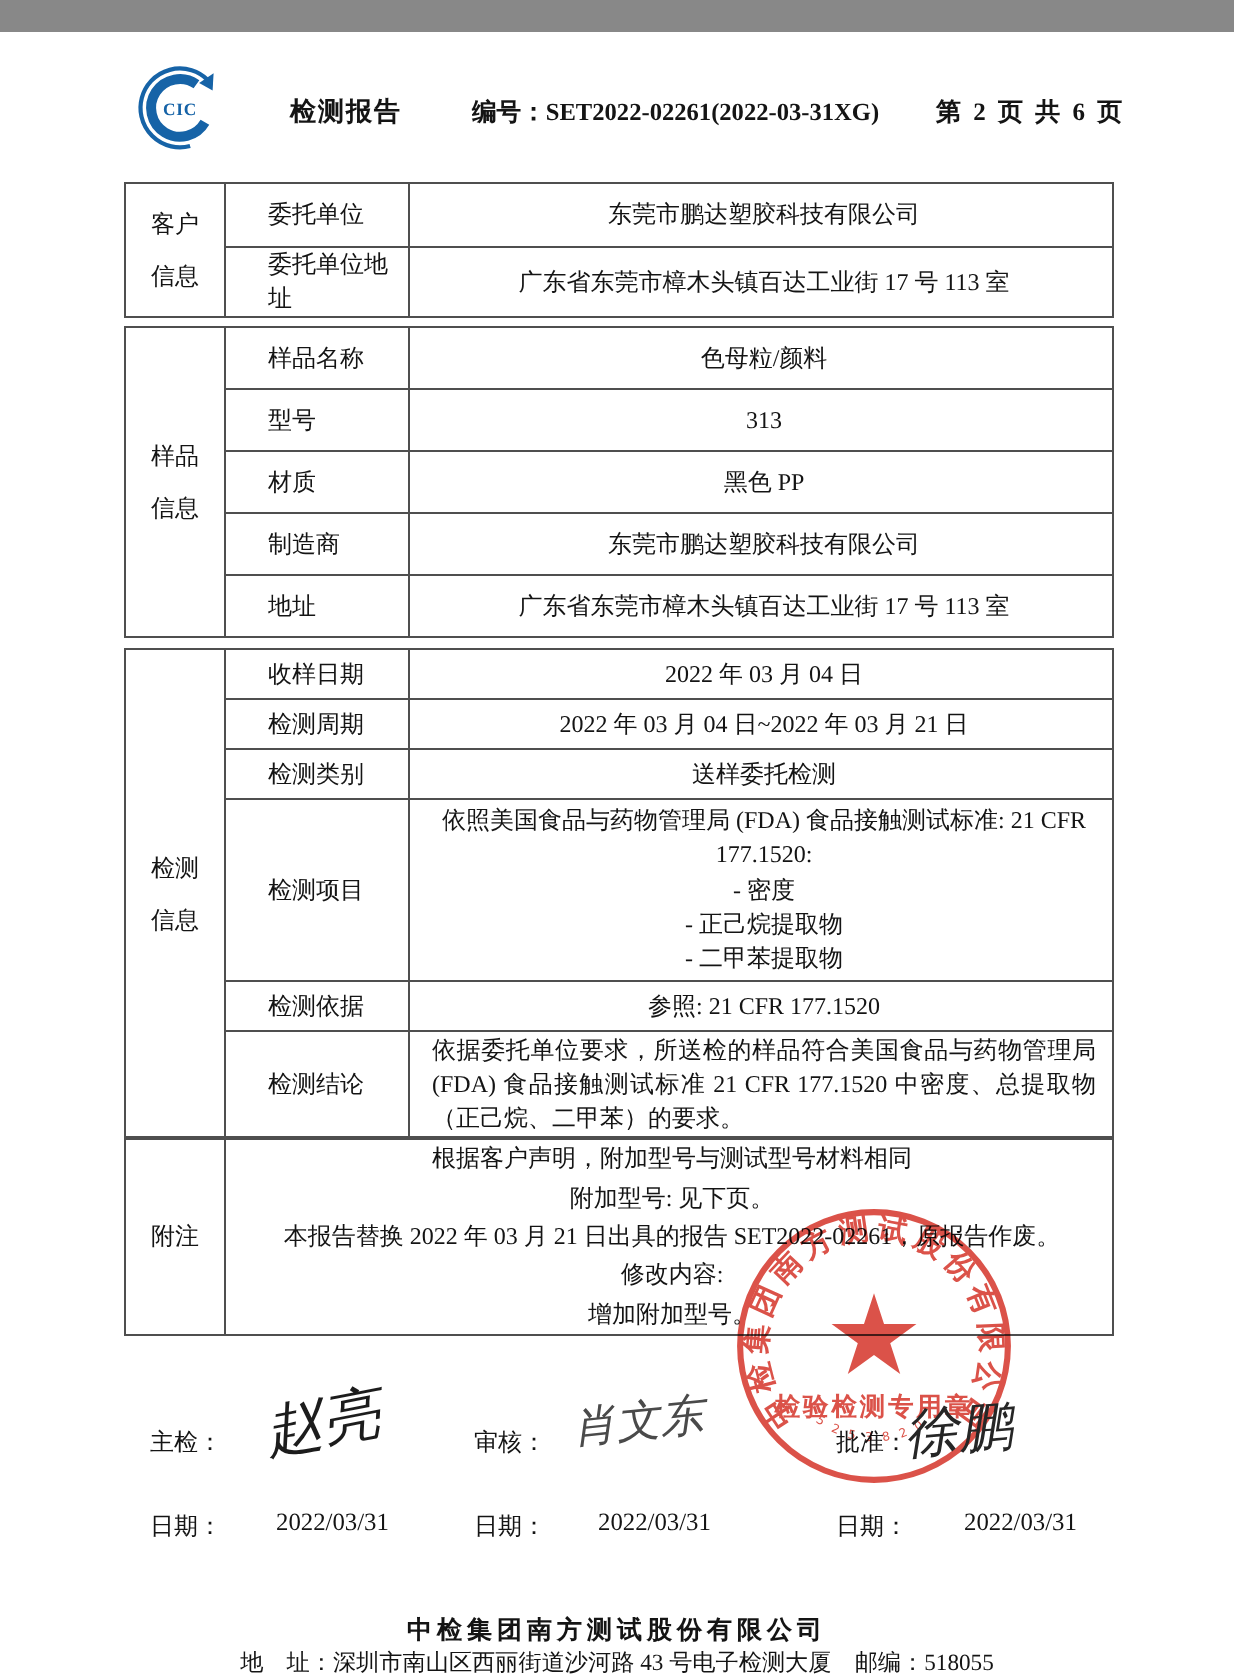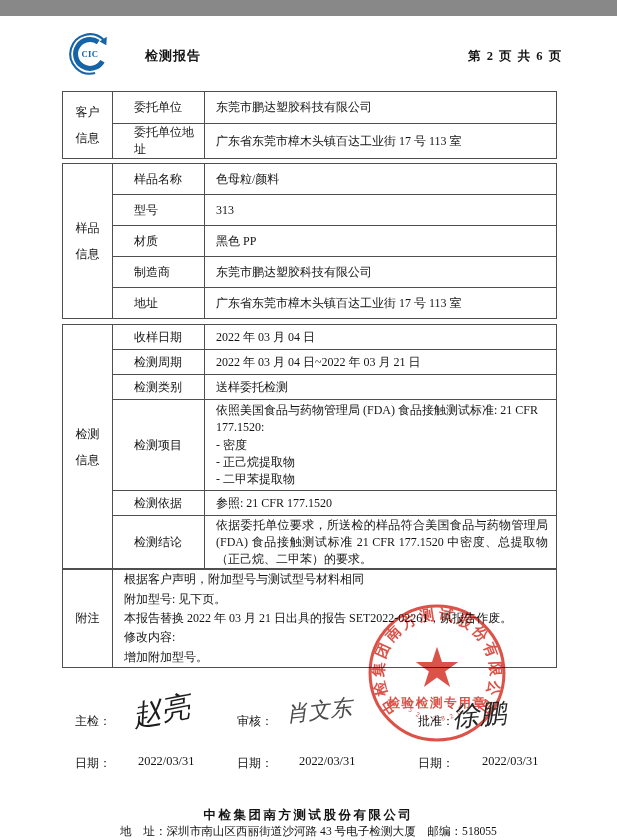--- a/index.html
+++ b/index.html
@@ -13,21 +13,21 @@
   .hdr-logo { position:absolute; left:60px; top:12px; width:58px; height:50px; }
   .hdr-title { position:absolute; left:145px; top:31px; font-size:13px; font-weight:bold; letter-spacing:1px; }
   .hdr-no { position:absolute; left:236px; top:32px; font-size:12.3px; font-weight:bold; }
   .hdr-page { position:absolute; left:468px; top:32px; font-size:12.5px; font-weight:bold; letter-spacing:1.5px; }
   
   .tables { position:absolute; left:62px; top:75px; width:553px; }
   table { border-collapse:collapse; width:495px; table-layout:fixed; }
   td { border:1px solid #4f4f4f; font-size:12px; padding:0 8px; vertical-align:middle; line-height:17px; }
   .sect { text-align:center; white-space:pre-line; line-height:26px; padding:0 2px; }
   .lbl { padding-left:21px; }
-  .val { padding-left:11px; }
+  .val { padding-left:11px;text-align:center; }
   .multiline { white-space:pre-line; }
   .t1 { margin-bottom:4px; } .t1 td { height:31px; }
   .t2 { margin-bottom:5px; } .t2 td { height:30px; }
   .t3 .r-sm td { height:24px; }
   .t3 .r-items td { height:86px; line-height:17.3px; padding-top:2px; padding-bottom:2px; }
   .t3 .r-concl td { height:52px; line-height:17.3px; }
   .just { text-align:justify; }
   .t4 td { height:94px; line-height:19.3px; }
   
   .sig-label { position:absolute; font-size:12px; }
@@ -57,20 +57,21 @@
 <div class="page">
 
   <svg class="hdr-logo" viewBox="0 0 60 52">
     <path d="M36.3 46.8 A20.5 20.5 0 1 1 45.5 12.5" fill="none" stroke="#1663a7" stroke-width="2.2"></path>
     <path d="M44 34.5 A15 15 0 1 1 39.6 14.7" fill="none" stroke="#1663a7" stroke-width="5.2"></path>
     <path d="M48.5 9 L41 14 L48 18 Z" fill="#1663a7"></path>
     <circle cx="31" cy="27" r="11.6" fill="#ffffff"></circle>
     <text x="31" y="30.5" text-anchor="middle" font-family="Liberation Serif, serif" font-weight="bold" font-size="9" letter-spacing="0.4" fill="#1663a7">CIC</text>
   </svg>
   <div class="hdr-title">检测报告</div>
+  <div class="hdr-no"><span>编号：</span><span>SET2022-02261(2022-03-31XG)</span></div>
   <div class="hdr-page">第 2 页 共 6 页</div>
 
   <div class="tables">
 
     <table class="t1">
       <colgroup>
           <col style="width:50px">
           <col style="width:92px">
           <col>
         </colgroup>

